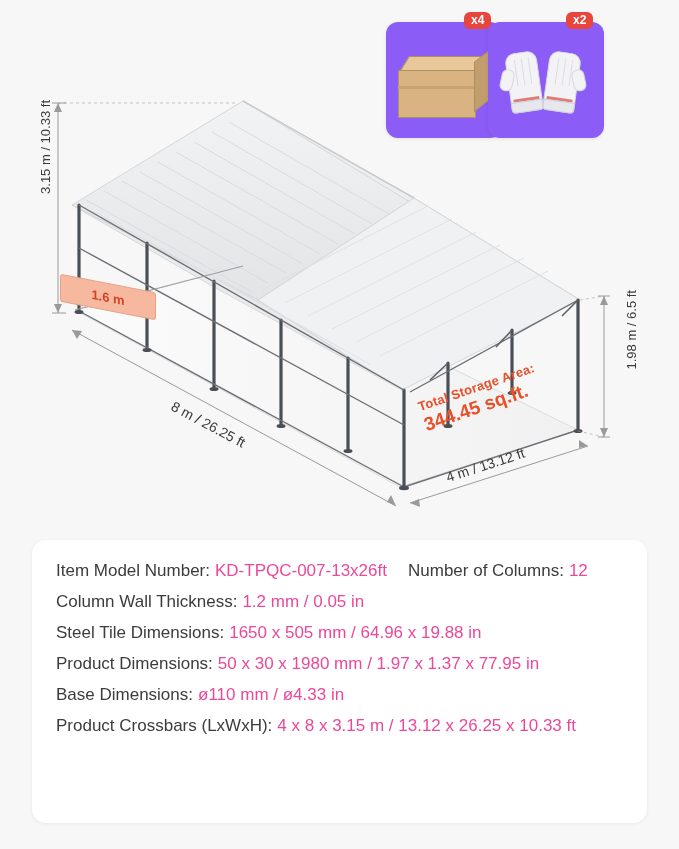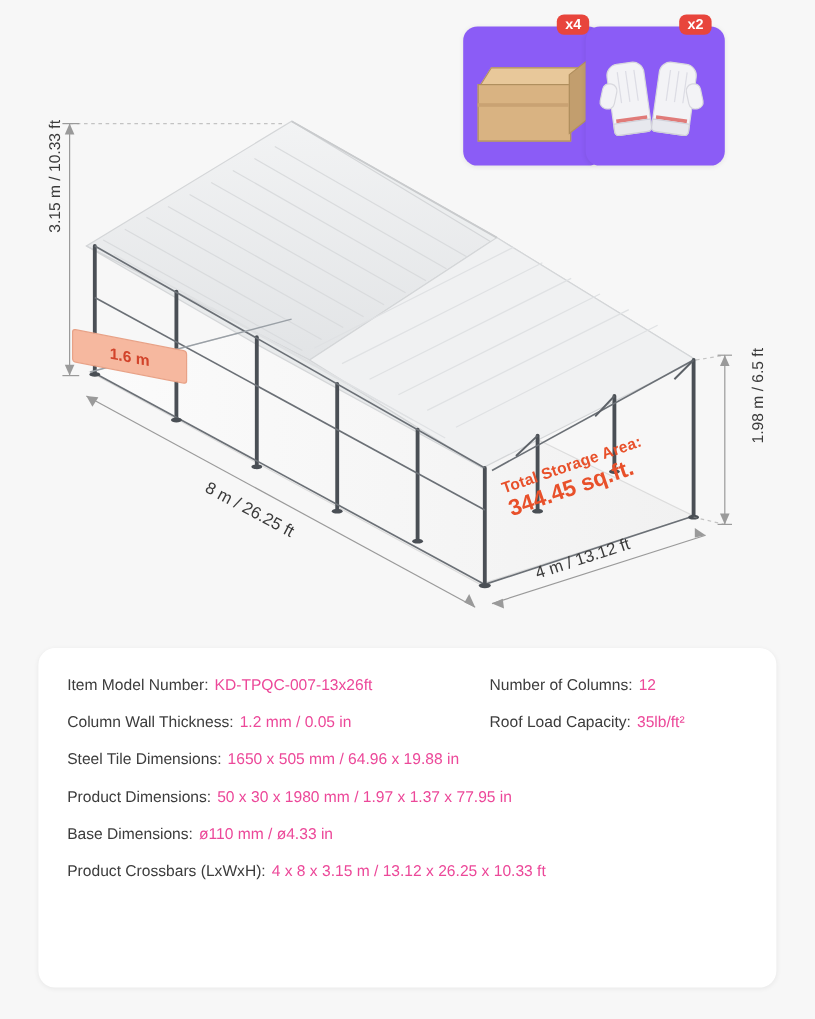--- a/index.html
+++ b/index.html
@@ -64,21 +64,21 @@
   .storage .s1{font-size:13px;font-weight:bold;letter-spacing:.2px;}
   .storage .s2{font-size:19px;font-weight:bold;margin-top:1px;}
 
   
   .spec{
     position:absolute;left:32px;top:540px;width:615px;height:283px;
     background:#fff;border-radius:14px;box-shadow:0 1px 4px rgba(0,0,0,.06);
   }
   .spec-rows{padding:22px 24px 0 24px;}
   .srow{display:flex;margin-bottom:14px;}
-  .cell{display:flex;font-size:13px;line-height:17px;}
+  .cell{display:flex;font-size:17px;line-height:17px;}
   .cell.left{width:352px;}
   .lab{color:#3c3c3c;}
   .val{color:#ec4899;margin-left:5px;}
 </style>
 </head>
 <body>
 
 <div class="canvas">
 
   <div class="illus">
@@ -276,24 +276,20 @@
           <div class="cell">
             <span class="lab">Number of Columns:</span>
             <span class="val">12</span>
           </div>
         </div>
         <div class="srow">
           <div class="cell left">
             <span class="lab">Column Wall Thickness:</span>
             <span class="val">1.2 mm / 0.05 in</span>
           </div>
-          <div class="cell">
-            <span class="lab">Roof Load Capacity:</span>
-            <span class="val">35lb/ft²</span>
-          </div>
         </div>
         <div class="srow wide">
           <div class="cell">
             <span class="lab">Steel Tile Dimensions:</span>
             <span class="val">1650 x 505 mm / 64.96 x 19.88 in</span>
           </div>
         </div>
         <div class="srow wide">
           <div class="cell">
             <span class="lab">Product Dimensions:</span>

